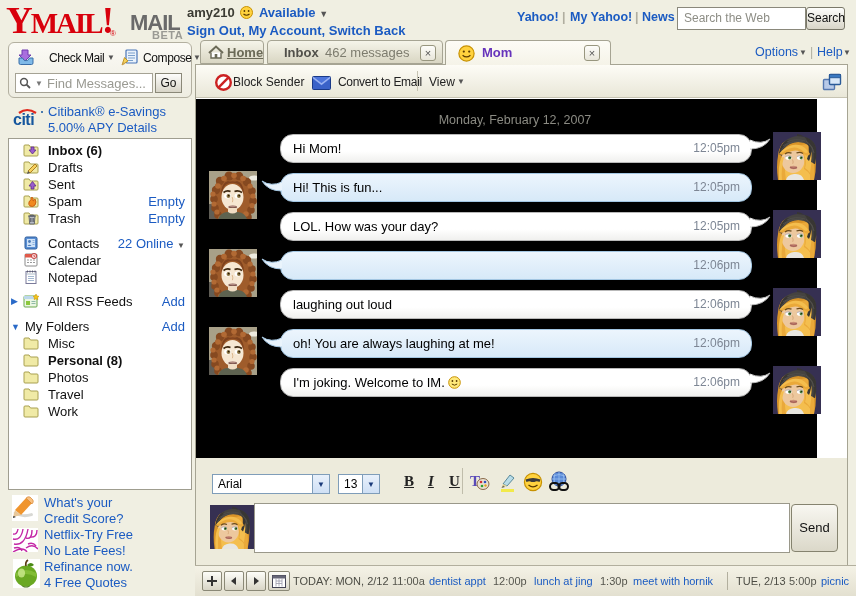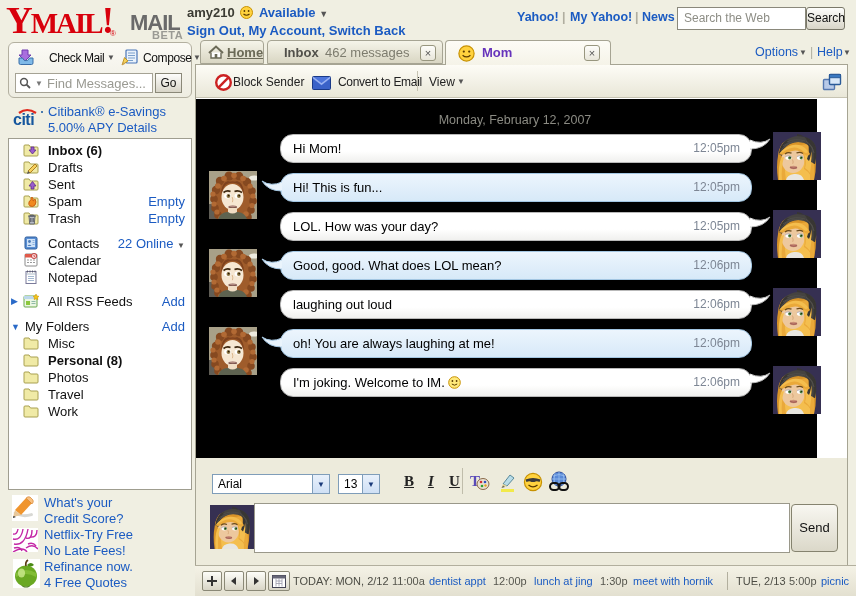--- a/index.html
+++ b/index.html
@@ -315,21 +315,20 @@
         </div>
     <div class="bub bblue" style="top:74px;">
           <span class="msg">Hi! This is fun...</span>
           <span class="tm">12:05pm</span>
         </div>
     <div class="bub bwhite" style="top:113px;">
           <span class="msg">LOL. How was your day?</span>
           <span class="tm">12:05pm</span>
         </div>
     <div class="bub bblue" style="top:152px;">
-          <span class="msg">Good, good. What does LOL mean?</span>
           <span class="tm">12:06pm</span>
         </div>
     <div class="bub bwhite" style="top:191px;">
           <span class="msg">laughing out loud</span>
           <span class="tm">12:06pm</span>
         </div>
     <div class="bub bblue" style="top:230px;">
           <span class="msg">oh! You are always laughing at me!</span>
           <span class="tm">12:06pm</span>
         </div>

